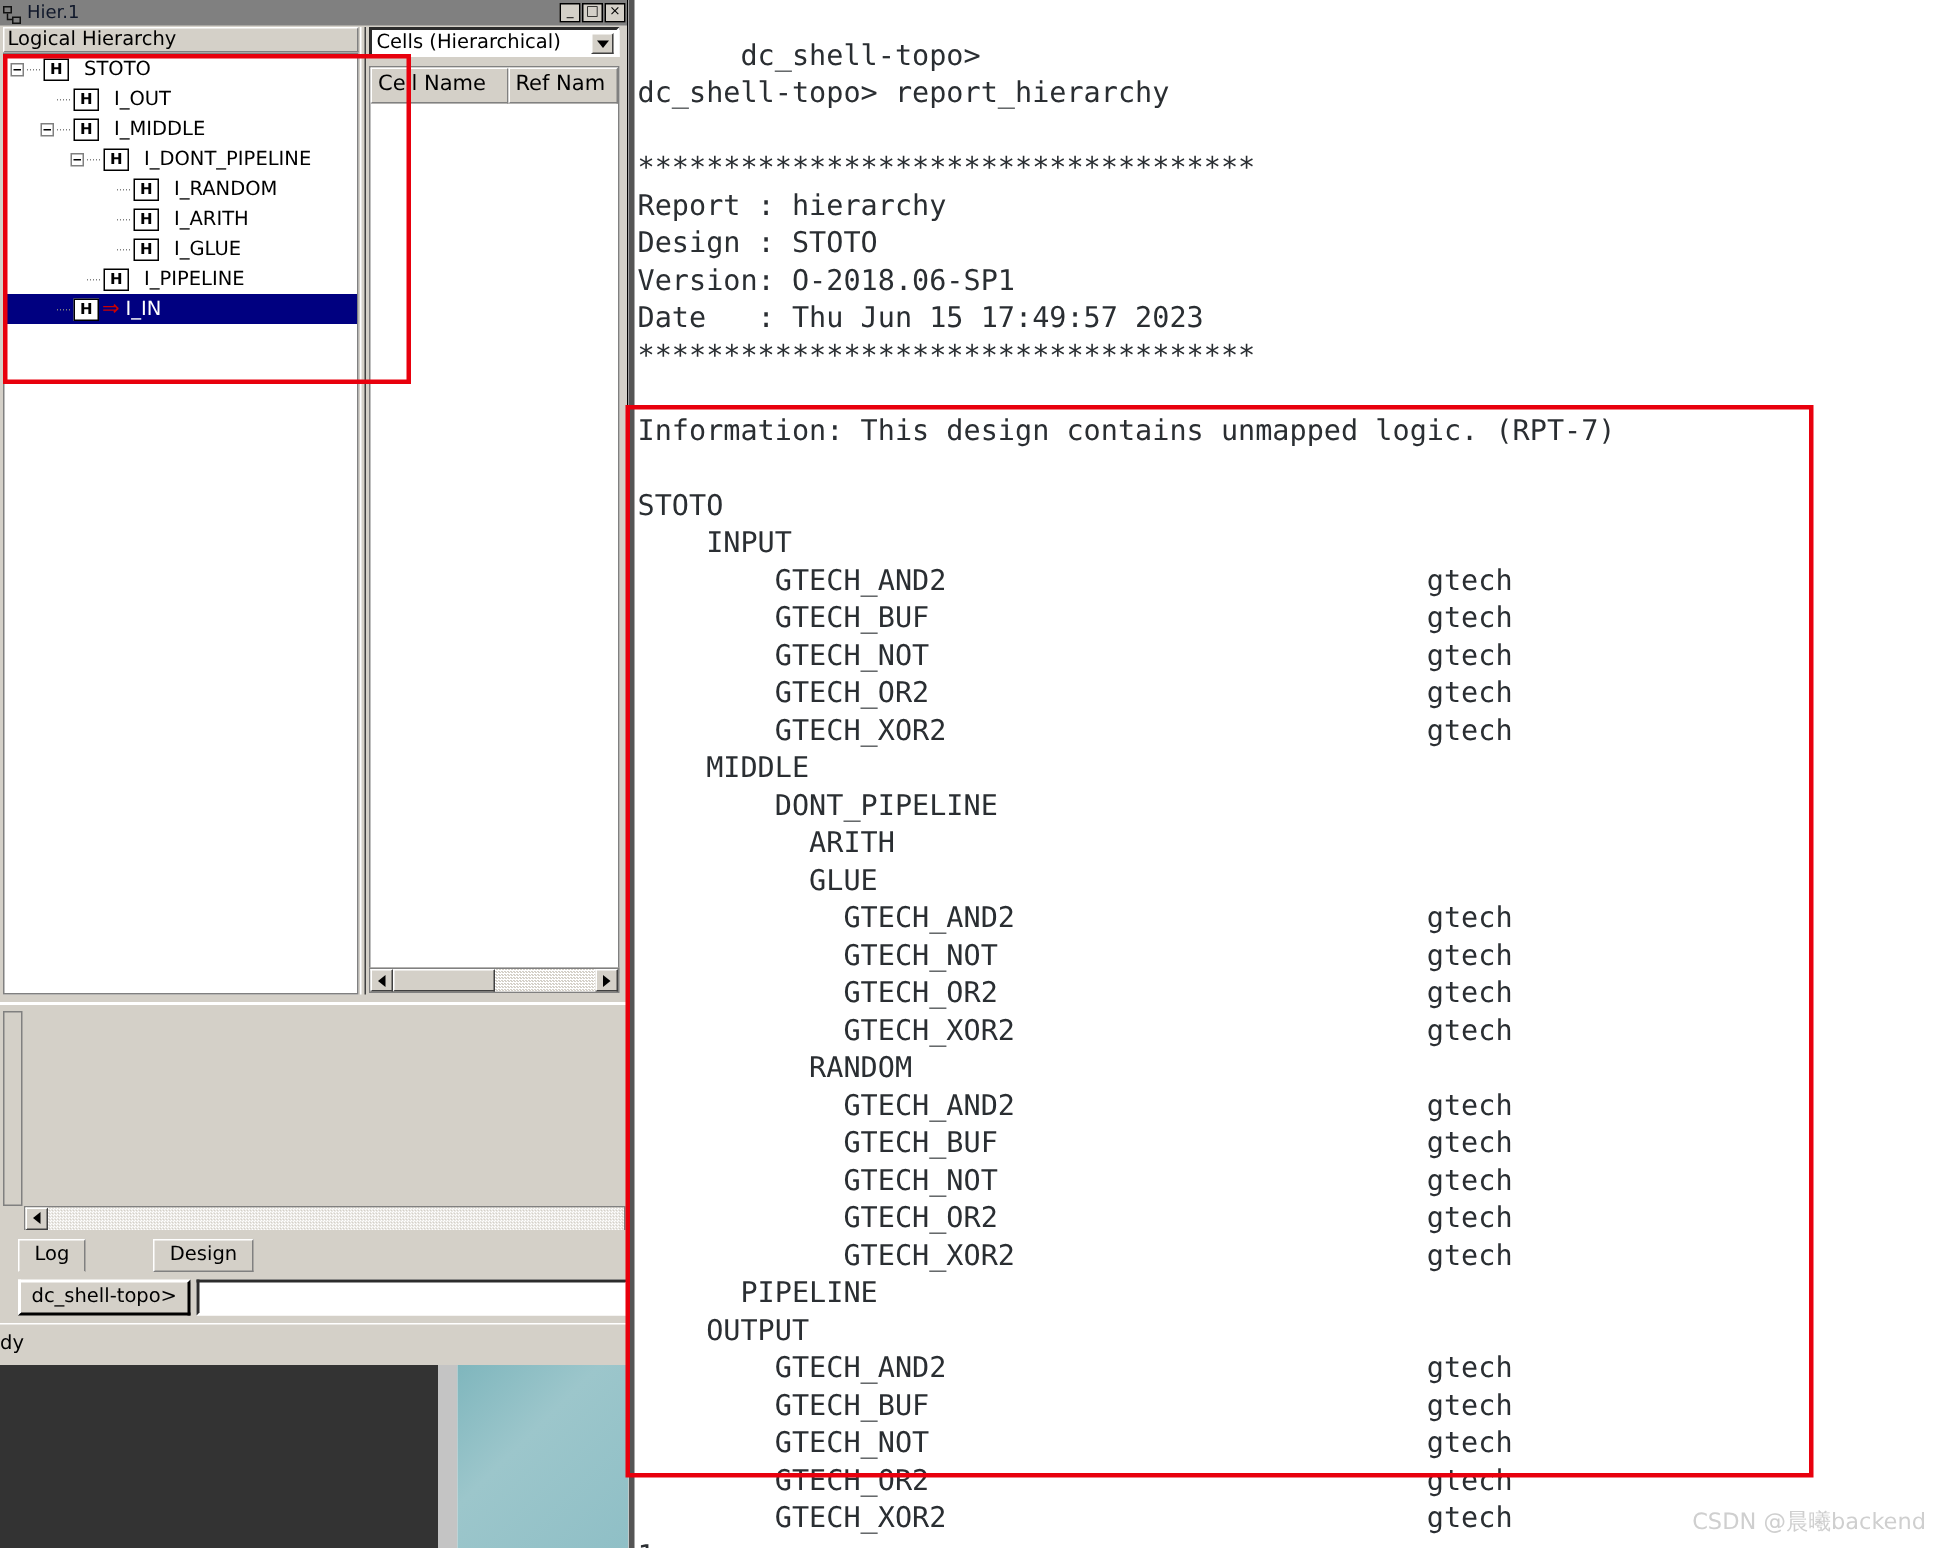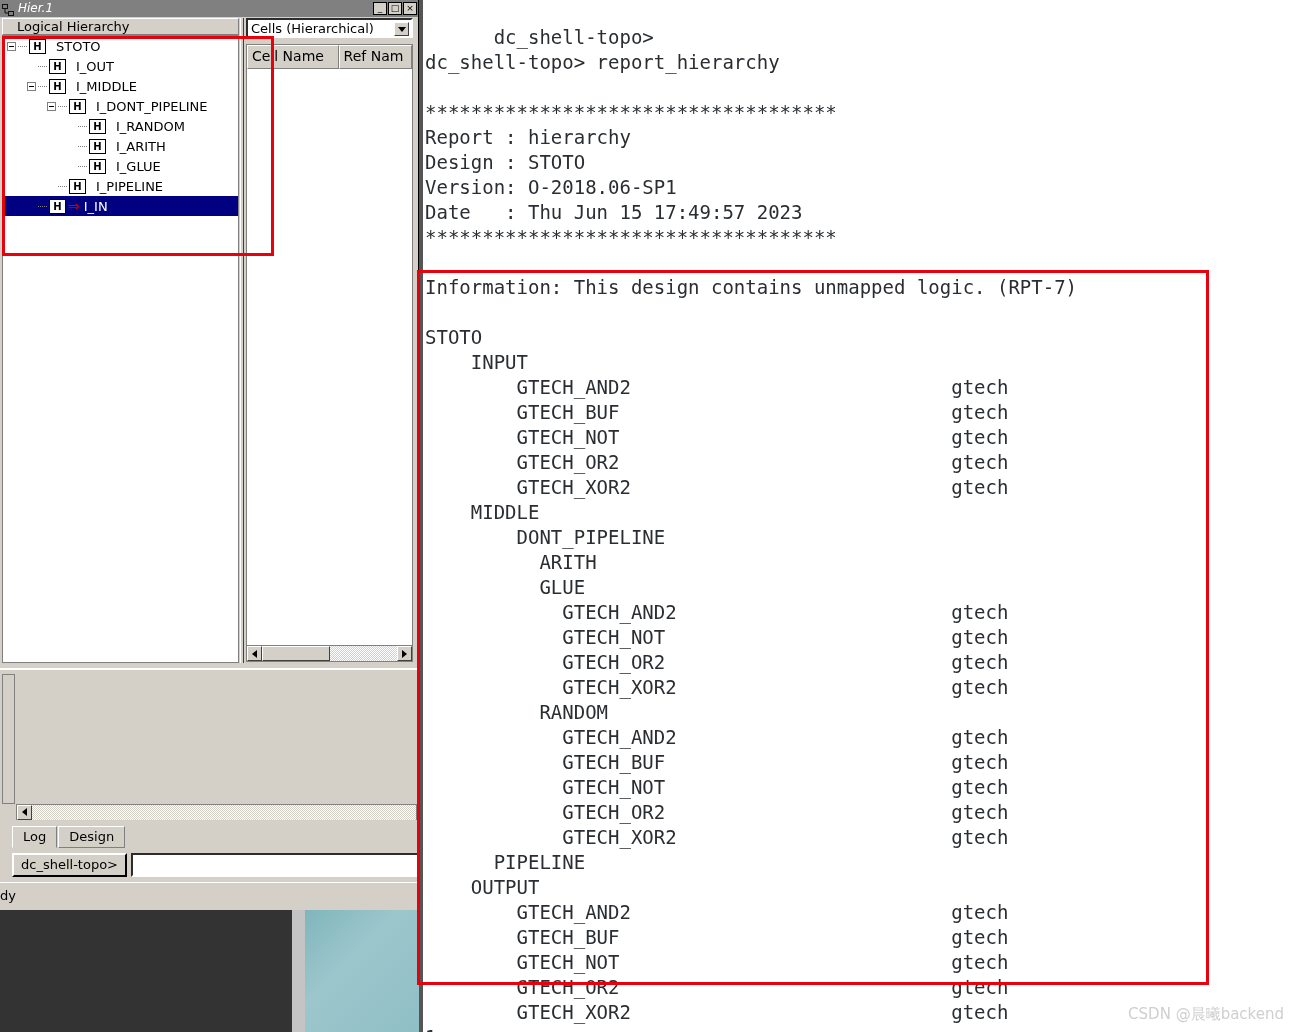--- a/index.html
+++ b/index.html
@@ -31,26 +31,25 @@
     display: flex; align-items: center;
     padding-left: 2px;
   }
   #hier-title-icon {
     width: 13px; height: 13px;
     margin-right: 3px;
     position: relative;
     flex: 0 0 auto;
   }
   #hier-title-text {
-    color: #ffffff;
+    color: #0f172a;
     font-size: 12px;
     font-family: "DejaVu Sans", sans-serif;
     line-height: 13px;
     white-space: nowrap;
-    font-style: italic;
   }
   #hier-titlebtns {
     position: absolute; right: 2px; top: 2px;
     display: flex; gap: 1px;
   }
   .titlebtn {
     width: 14px; height: 13px;
     background: #d4d0c8;
     border: 1px solid #000;
     font-size: 9px;
@@ -68,21 +67,21 @@
     background: #d4d0c8;
   }
   #tree-header {
     position: absolute; left: 0; top: 0;
     width: 237px; height: 17px;
     background: #d4d0c8;
     border: 1px solid #808080;
     border-top-color: #fff; border-left-color: #fff;
     font-size: 13px;
     color: #000;
-    padding-left: 14px;
+    padding-left: 2px;
     line-height: 15px;
     white-space: nowrap;
     overflow: hidden;
   }
   #tree-body {
     position: absolute; left: 0; top: 17px;
     width: 237px; height: 628px;
     background: #fff;
     border: 1px solid #808080;
     overflow: hidden;
@@ -281,21 +280,21 @@
   #log-hscroll {
     position: absolute; left: 16px; top: 134px;
     width: 401px; height: 16px;
     background: #d4d0c8;
     border: 1px solid #808080;
     display: flex; align-items: center;
   }
   #log-tabs {
     position: absolute; left: 12px; top: 152px;
     width: 407px; height: 26px;
-    display: flex; align-items: flex-end;
+    display: flex; align-items: flex-end; gap: 44px;
   }
   .tab {
     height: 22px;
     background: #d4d0c8;
     border: 1px solid #808080;
     border-top-color: #fff; border-left-color: #fff;
     font-size: 13px; color: #000;
     padding: 0 10px;
     line-height: 20px;
     margin-right: 1px;

